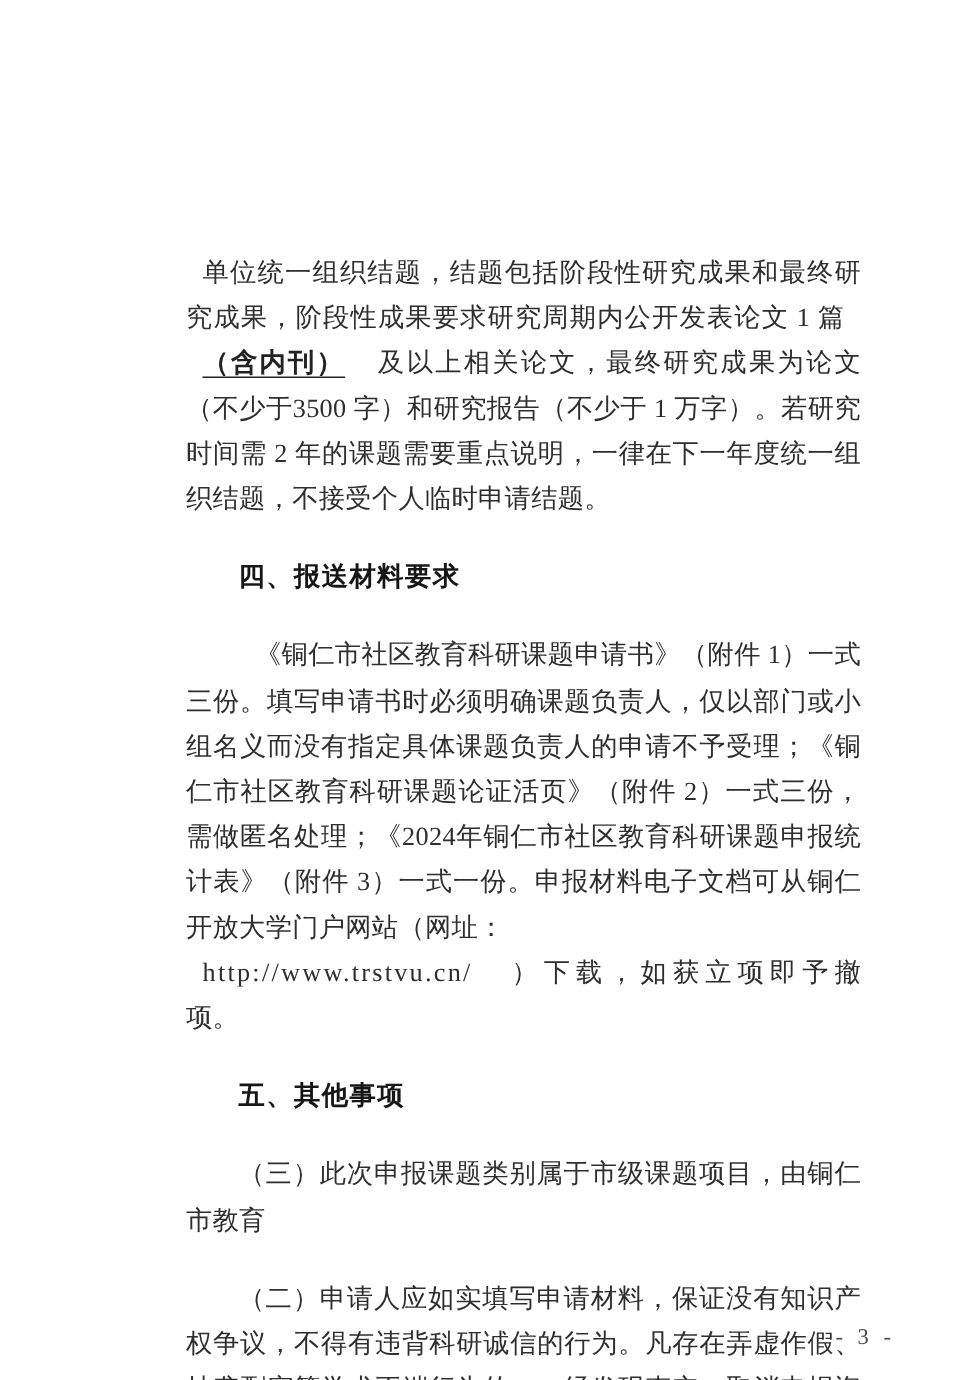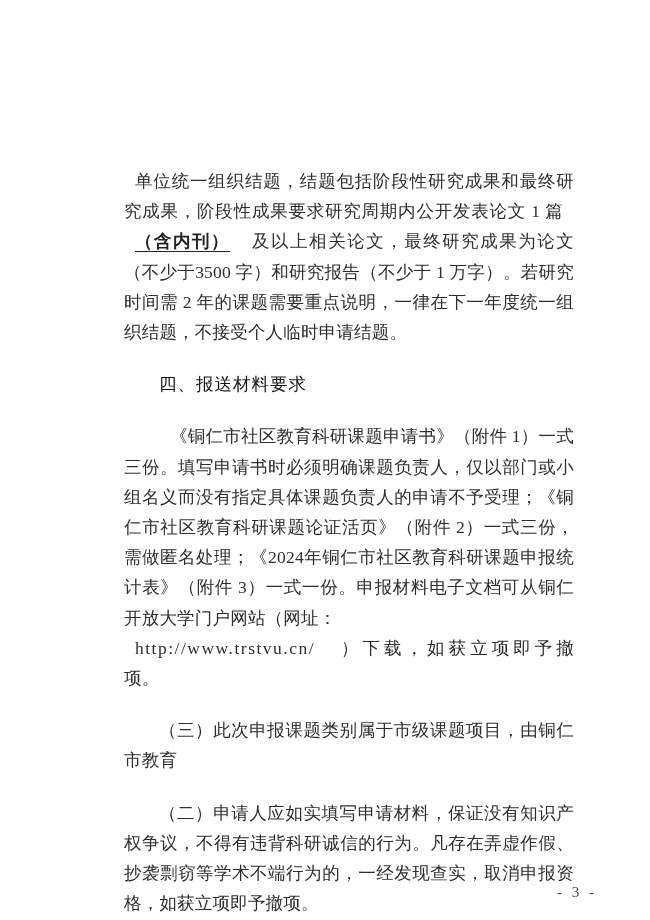--- a/index.html
+++ b/index.html
@@ -22,21 +22,21 @@
     color: #2e2e2e;
     text-align: justify;
     text-justify: inter-ideograph;
     letter-spacing: 0.2px;
   }
   .para { text-indent: 2em; }
   .para.no-indent { text-indent: 0; }
   .section-heading {
     text-indent: 2em;
     font-family: "Liberation Sans", "DejaVu Sans", sans-serif;
-    font-weight: normal;
+    font-weight: bold;
     color: #161616;
     text-align: left;
     letter-spacing: 1px;
   }
   .em-underline {
     font-weight: bold;
     text-decoration: underline;
     text-underline-offset: 4px;
     text-decoration-thickness: 1.2px;
     color: #222222;
@@ -58,20 +58,21 @@
 <div class="page">
 
   <div class="doc-body">
 
     <p class="para no-indent"><span>单位统一组织结题，结题包括阶段性研究成果和最终研究成果，阶段性成果要求研究周期内公开发表论文 1 篇</span><span class="em-underline">（含内刊）</span><span>及以上相关论文，最终研究成果为论文（不少于3500 字）和研究报告（不少于 1 万字）。若研究时间需 2 年的课题需要重点说明，一律在下一年度统一组织结题，不接受个人临时申请结题。</span></p>
 
     <p class="section-heading">四、报送材料要求</p>
 
     <p class="para"><span>《铜仁市社区教育科研课题申请书》（附件 1）一式三份。填写申请书时必须明确课题负责人，仅以部门或小组名义而没有指定具体课题负责人的申请不予受理；《铜仁市社区教育科研课题论证活页》（附件 2）一式三份，需做匿名处理；《2024年铜仁市社区教育科研课题申报统计表》（附件 3）一式一份。申报材料电子文档可从铜仁开放大学门户网站（网址：</span><br><span class="url-text">http://www.trstvu.cn/</span><span>）下载，如获立项即予撤项。</span></p>
 
+    <p class="section-heading">五、其他事项</p>
 
 
     <p class="para">（三）此次申报课题类别属于市级课题项目，由铜仁市教育</p>
 
     <p class="para">（二）申请人应如实填写申请材料，保证没有知识产权争议，不得有违背科研诚信的行为。凡存在弄虚作假、抄袭剽窃等学术不端行为的，一经发现查实，取消申报资格，如获立项即予撤项。</p>
 
   </div>
 
   <div class="page-number">- 3 -</div>
 

